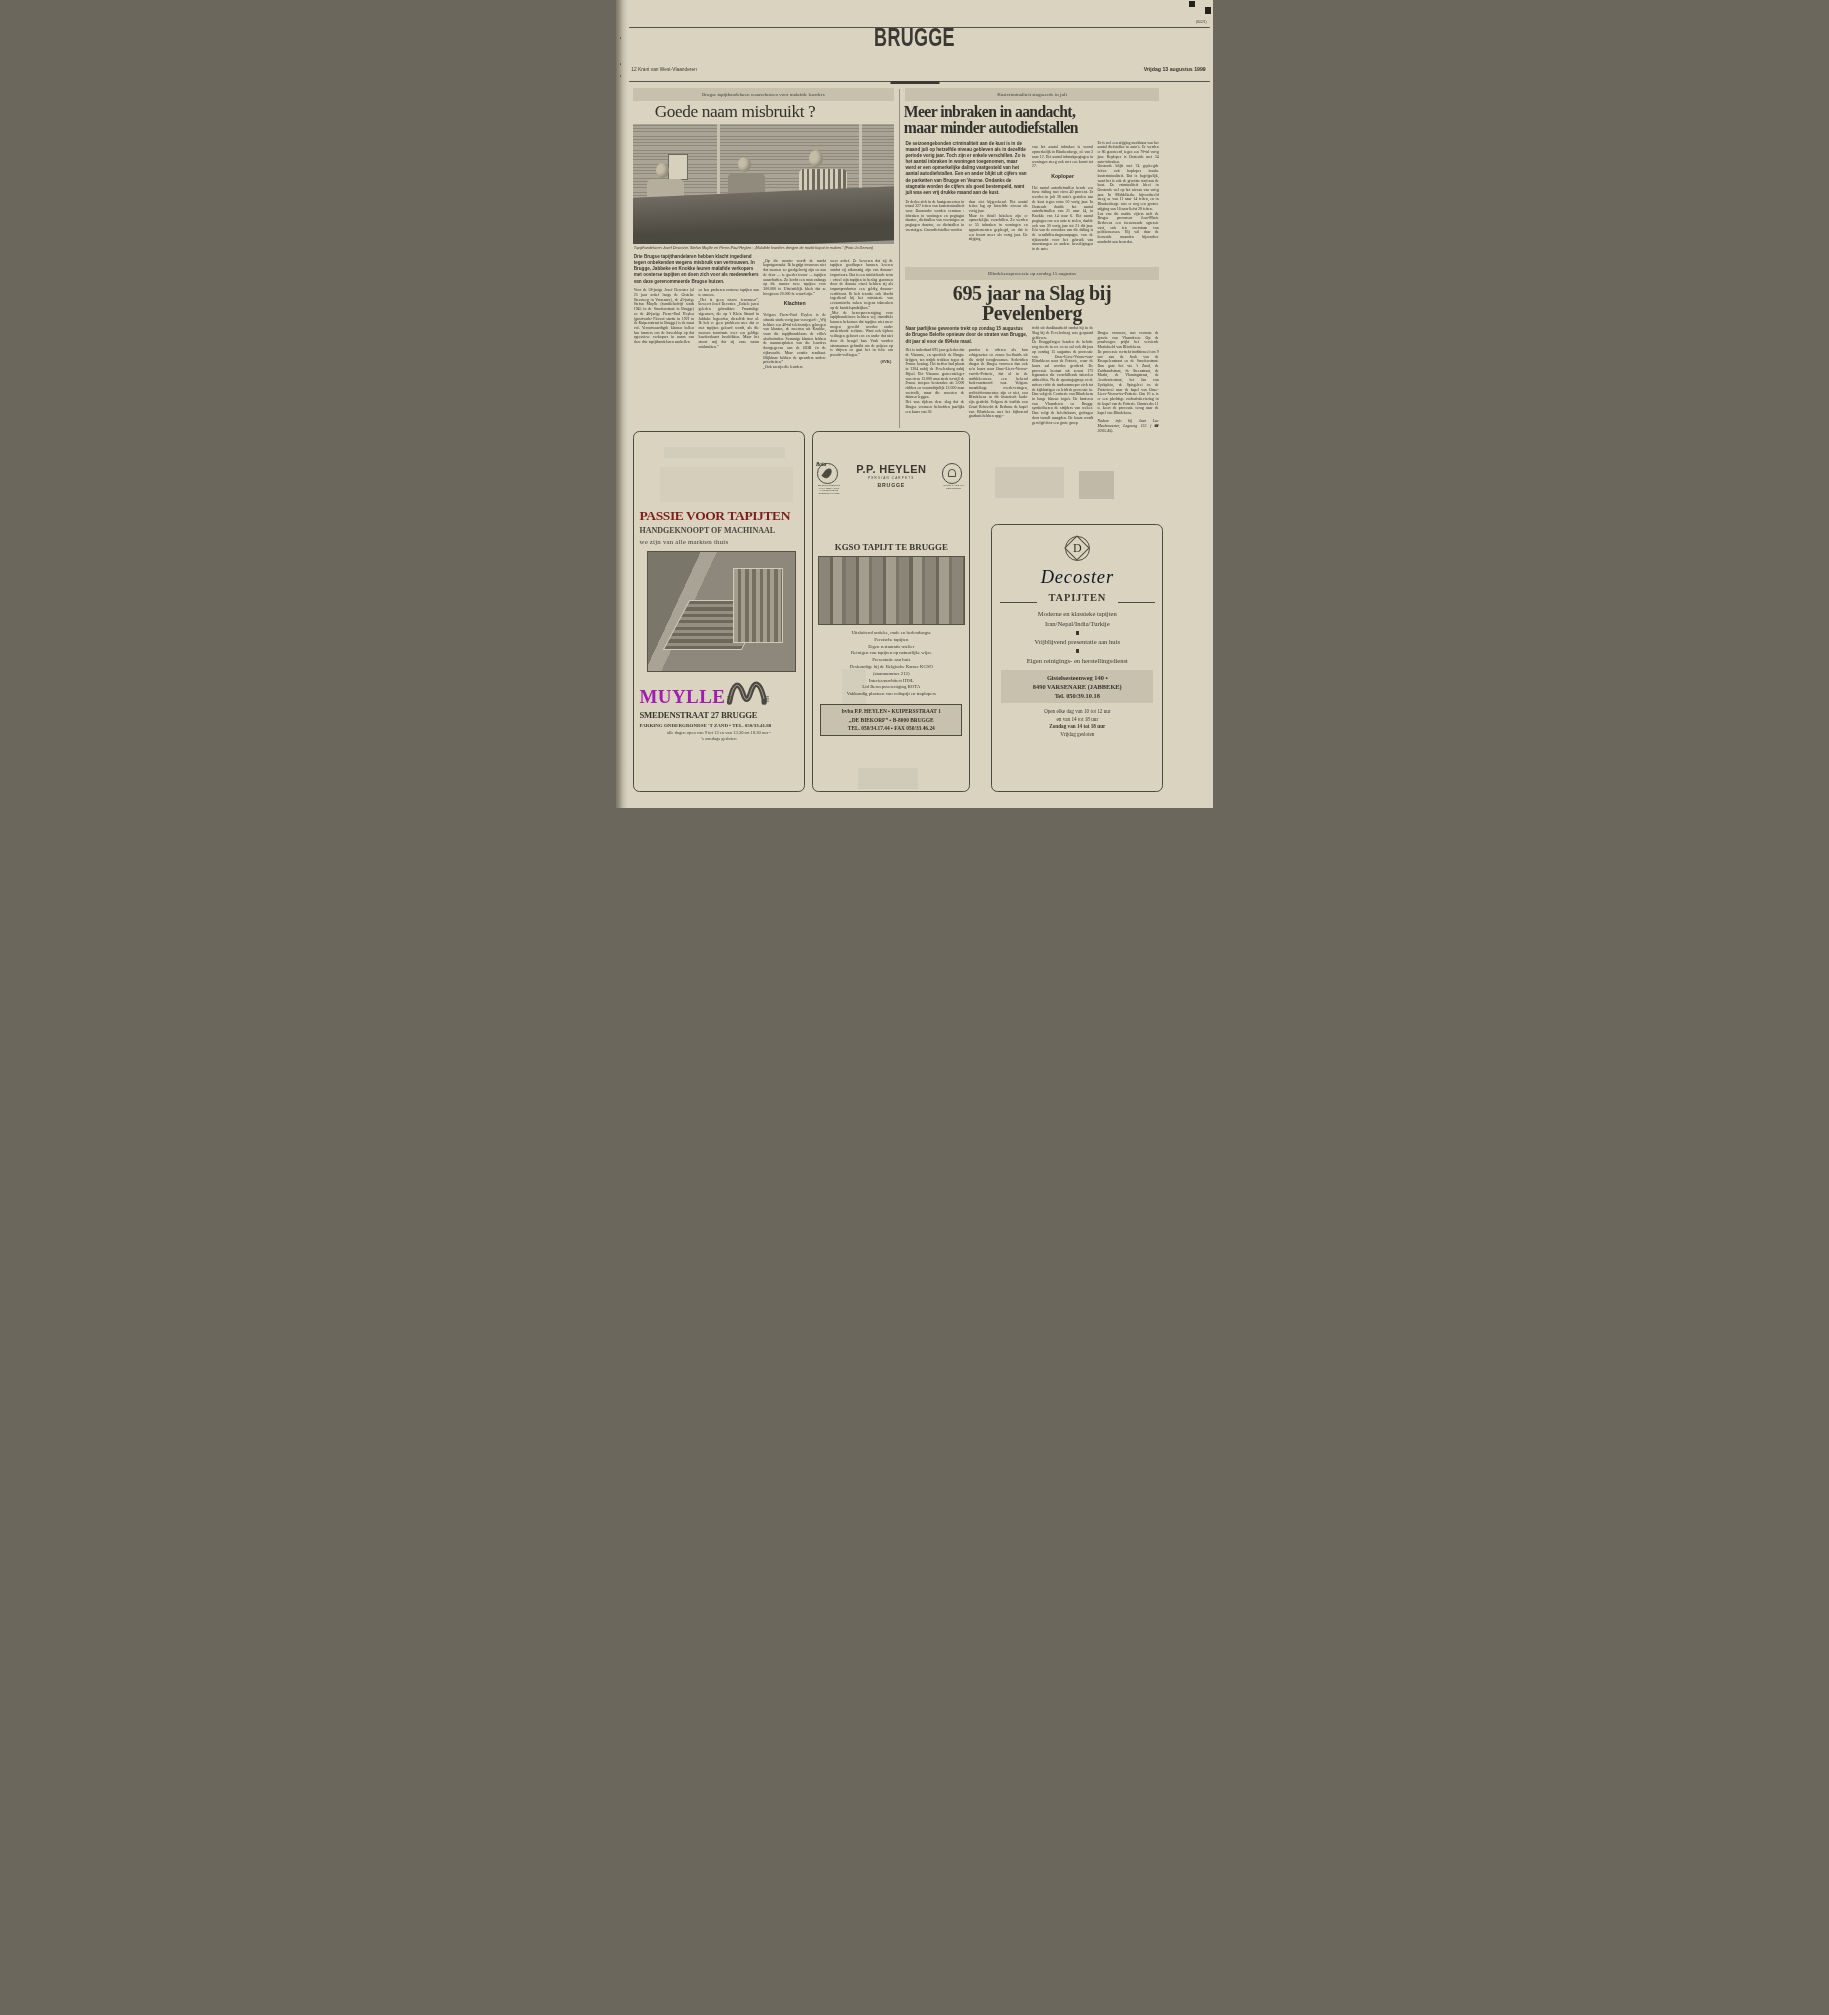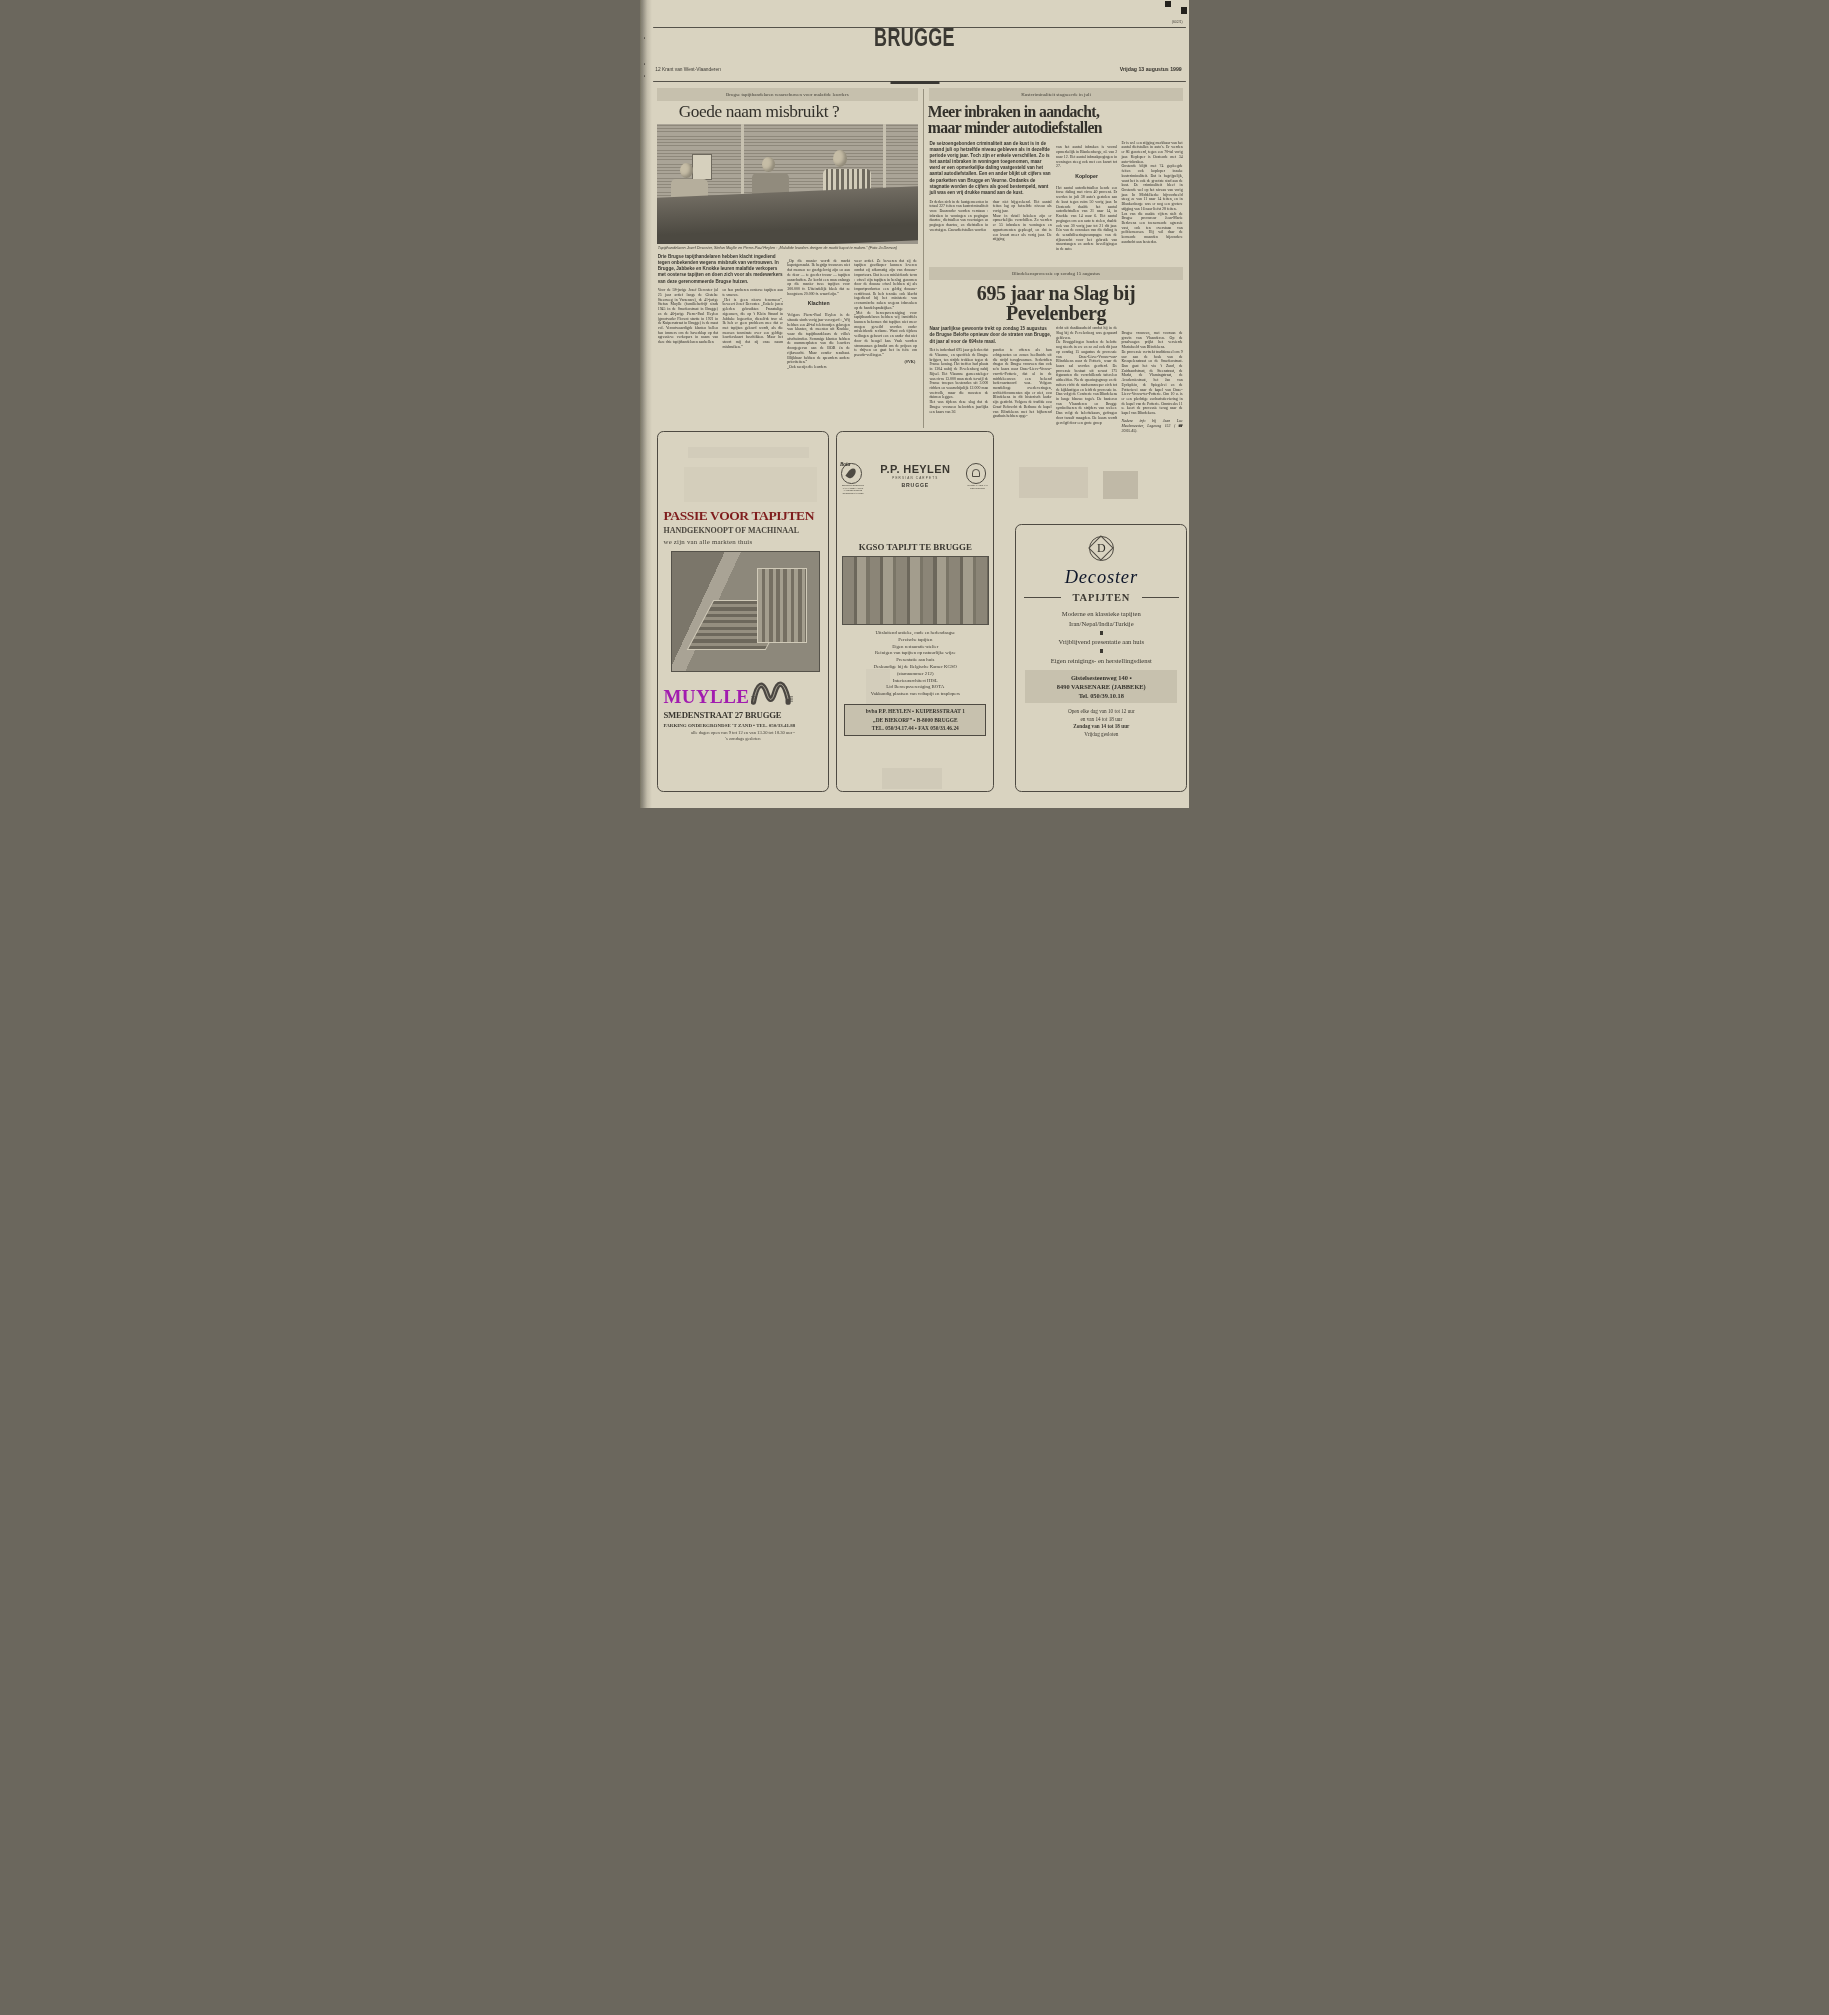--- a/index.html
+++ b/index.html
@@ -1,17 +1,17 @@
 <!DOCTYPE html>
 <html style="font-size:6.4px"><head>
 <meta charset="utf-8">
 <style>
   html,body{margin:0;padding:0;background:#6b675d;}
   .page{position:relative;width:549px;height:808px;margin:0 auto;background:#d9d3c0;
-        font-family:"Liberation Serif",serif;color:#2f2d28;overflow:hidden;}
+        font-family:"Liberation Serif",serif;color:#2f2d28;overflow:hidden;padding-left:48px;}
   .gutter{position:absolute;left:0;top:0;bottom:0;width:12px;
           background:linear-gradient(90deg,#87837619,#8a8679 18%,#c3bdab 60%,#d9d3c0);}
   .gutter-dark{position:absolute;left:0;top:0;bottom:0;width:4.8px;background:linear-gradient(90deg,#75715f,#9b9585);}
   .regdot{position:absolute;left:3.6px;width:1.6px;height:1.6px;border-radius:50%;background:#5a564c;}
   .corner-sq{position:absolute;background:#23211c;}
   .sq1{top:0.8px;right:18.5px;width:5.6px;height:6px;}
   .sq2{top:6.9px;right:1.6px;width:6.9px;height:6.9px;}
   .corner-code{position:absolute;top:20px;right:6.4px;font:3.4px "Liberation Sans",sans-serif;color:#44413a;}
   .h-rule{position:absolute;left:13px;right:3.2px;height:1px;background:#55524a;border-radius:0.8px;}
   .masthead{position:absolute;top:25px;left:0;right:0;text-align:center;
@@ -92,21 +92,21 @@
      background:repeating-linear-gradient(90deg,#8b8577 0 10.5px,#6c675b 10.5px 13.7px,#a39d8d 13.7px 23.4px,#7a7567 23.4px 26.6px);}
   .ad2-list{margin-top:4.8px;text-align:center;font-size:4.8px;line-height:1.42;color:#3b3831;}
   .ad2-footer{margin:5.6px 3.2px 0;border:1px solid #4e4a42;background:#c7c1ae;text-align:center;
               font-weight:bold;font-size:5.4px;line-height:1.5;padding:2.8px 0.8px;color:#34322c;}
 
   .ad3{left:360px;top:93px;width:172px;height:268px;padding:0 7.3px;box-sizing:border-box;text-align:center;}
   .medallion{width:23.4px;height:23.4px;border:1px solid #4e4a42;border-radius:50%;margin:10.5px auto 0;position:relative;
              display:flex;align-items:center;justify-content:center;font-size:12px;font-family:"Liberation Serif",serif;}
   .medallion::before{content:"";position:absolute;inset:2.8px;border:0.6px solid #4e4a42;transform:rotate(45deg);}
   .dec-script{margin-top:6.4px;font:italic 18.5px "Liberation Serif",serif;letter-spacing:0.8px;color:#0f172a;}
-  .dec-tap{display:flex;align-items:center;gap:12px;margin-top:4px;}
+  .dec-tap{display:flex;align-items:flex-end;gap:12px;margin-top:4px;}
   .dec-tap .dash{flex:1;height:1px;background:#4e4a42;}
   .dec-tap .word{font-size:10.5px;font-weight:bold;letter-spacing:0.8px;color:#3b3831;}
   .dec-line{margin-top:3.6px;font-size:6.6px;color:#3b3831;}
   .dec-line.first{margin-top:6.4px;}
   .sqb{width:3.6px;height:3.6px;background:#3b3831;margin:4px auto 0;}
   .dec-addr{margin:6.4px 1.6px 0;background:#c7c1ae;padding:2.8px 0.8px;font-weight:bold;font-size:6.4px;line-height:1.45;color:#34322c;}
   .dec-open{margin-top:4.8px;font-size:5.2px;line-height:1.45;color:#3b3831;}
   .dec-open .bold{font-weight:bold;}
 
   .ghost{position:absolute;background:#c9c3b1;}

